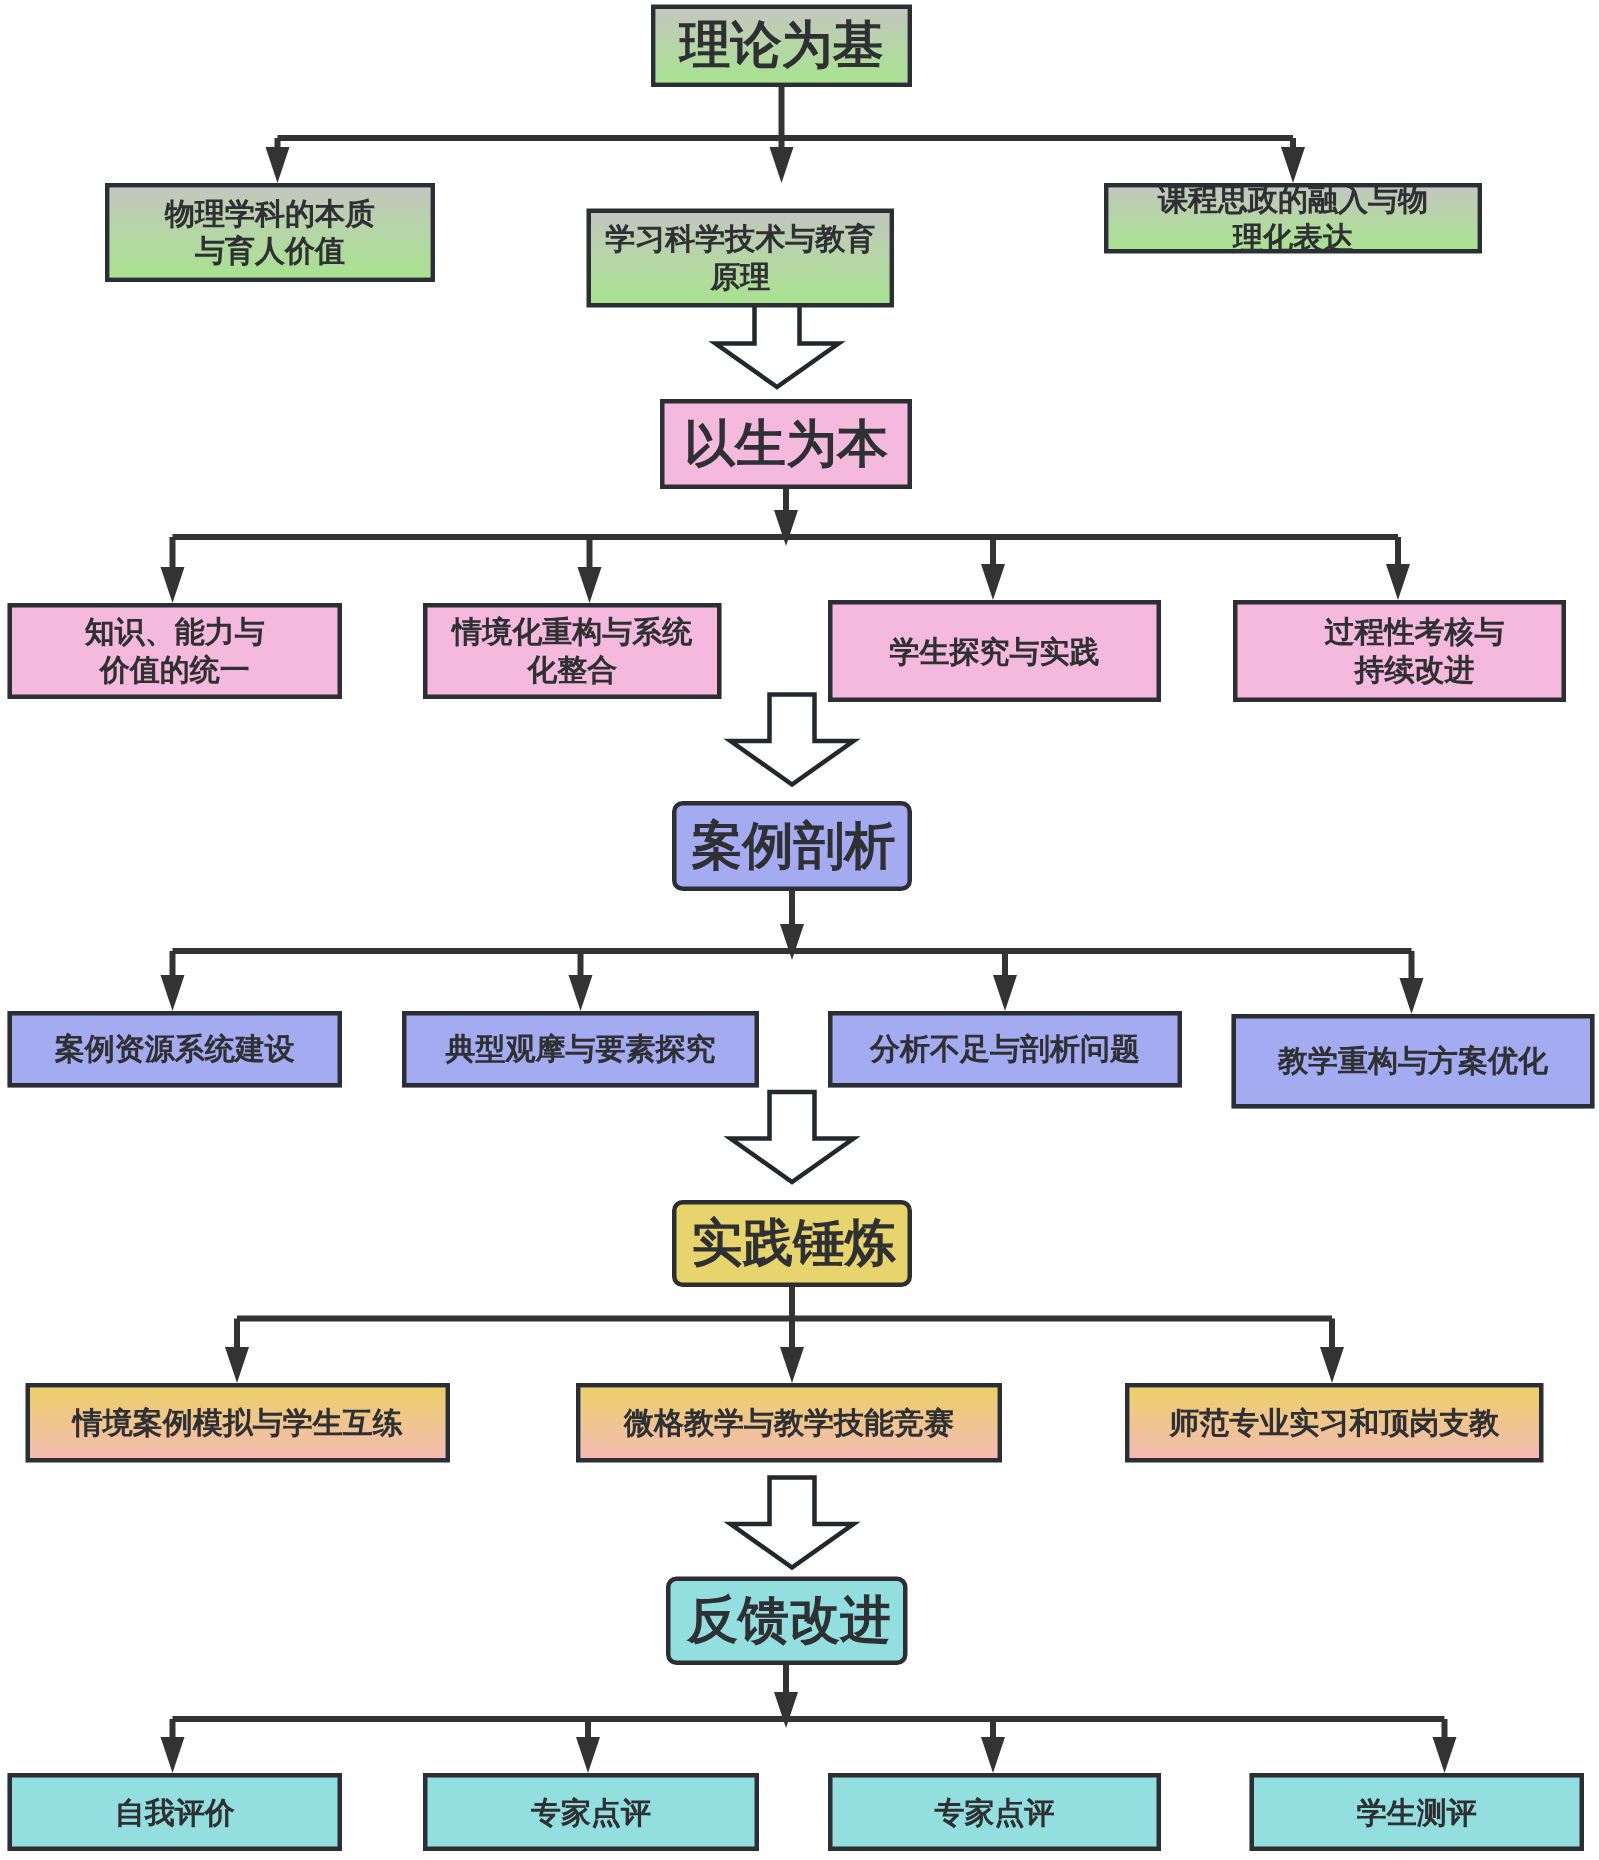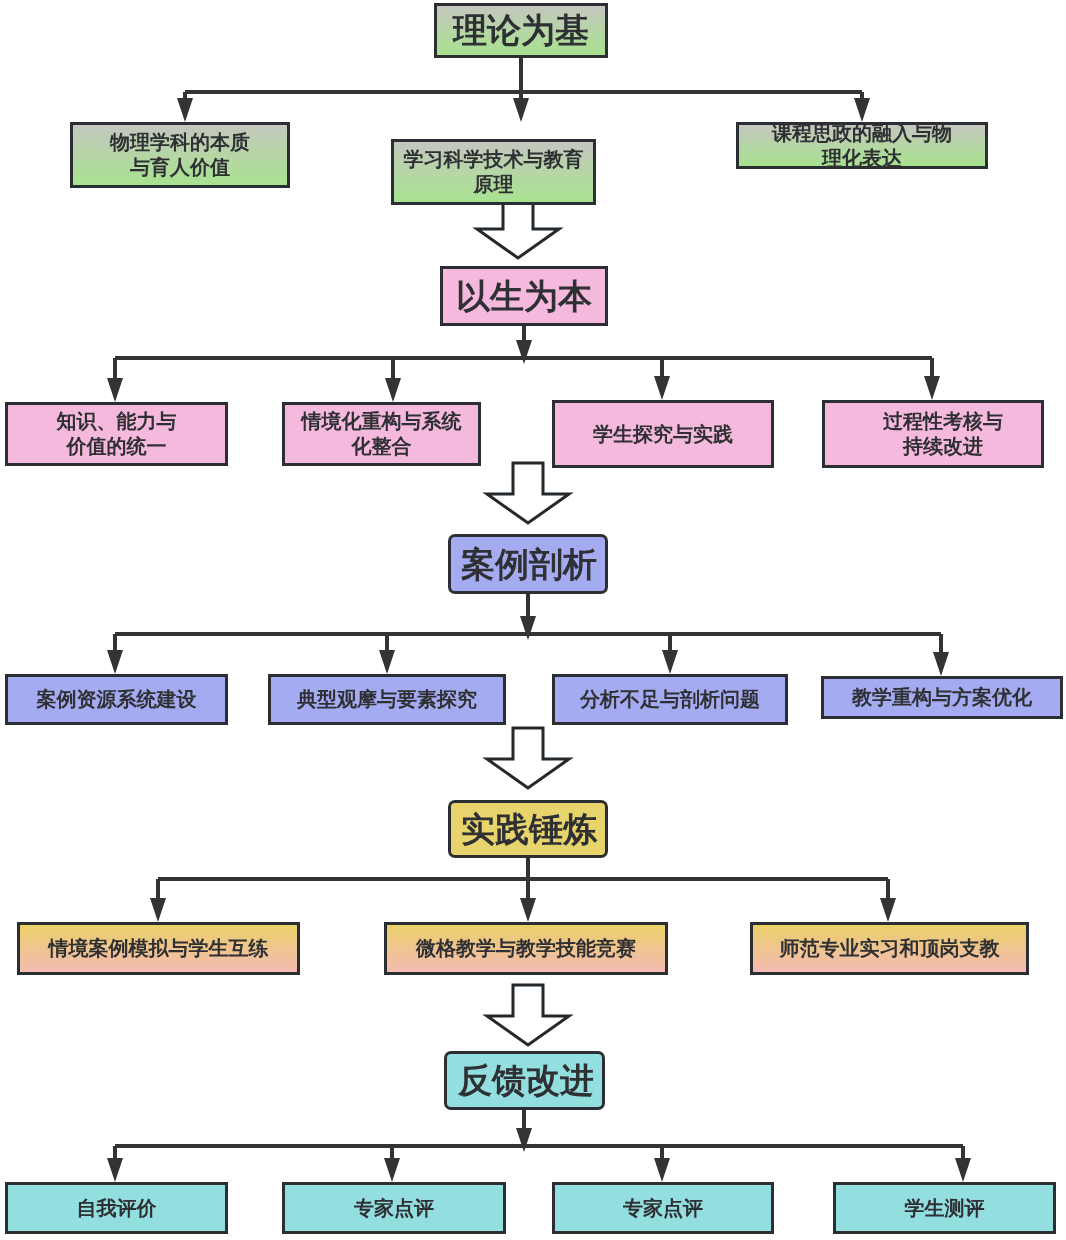--- a/index.html
+++ b/index.html
@@ -141,21 +141,21 @@
 </div>
 <div class="node child blue" style="left:5px;top:674px;width:223px;height:51px;">
   <span>案例资源系统建设</span>
 </div>
 <div class="node child blue" style="left:268px;top:674px;width:238px;height:51px;">
   <span>典型观摩与要素探究</span>
 </div>
 <div class="node child blue" style="left:552px;top:674px;width:236px;height:51px;">
   <span>分析不足与剖析问题</span>
 </div>
-<div class="node child blue" style="left:821px;top:676px;width:242px;height:43px;">
+<div class="node child blue" style="left:821px;top:676px;width:242px;height:63px;">
   <span>教学重构与方案优化</span>
 </div>
 
 <div class="node root yellow rounded" style="left:448px;top:800px;width:160px;height:58px;">
   <span>实践锤炼</span>
 </div>
 <div class="node child yellow-grad" style="left:17px;top:922px;width:283px;height:53px;">
   <span>情境案例模拟与学生互练</span>
 </div>
 <div class="node child yellow-grad" style="left:384px;top:922px;width:284px;height:53px;">

